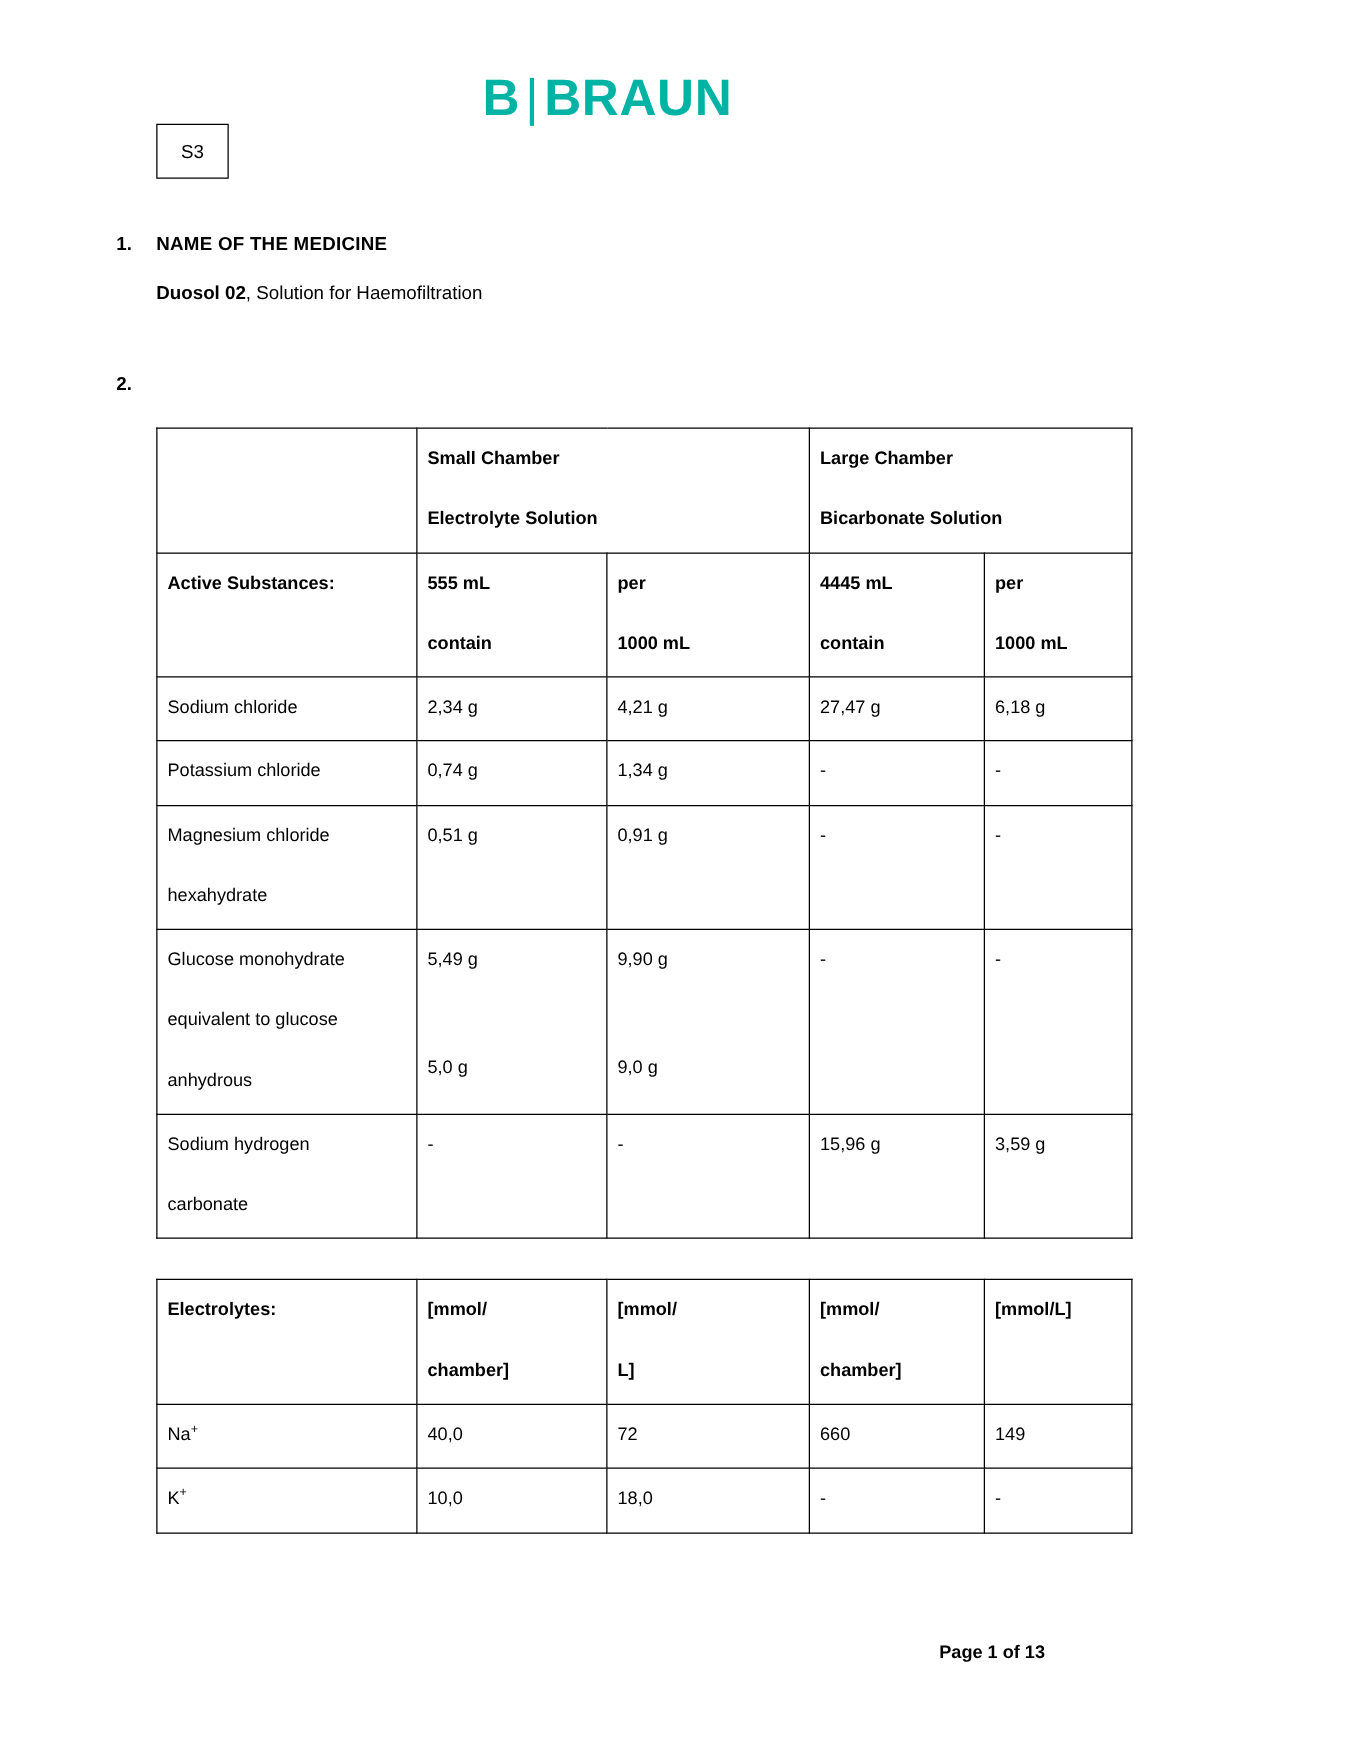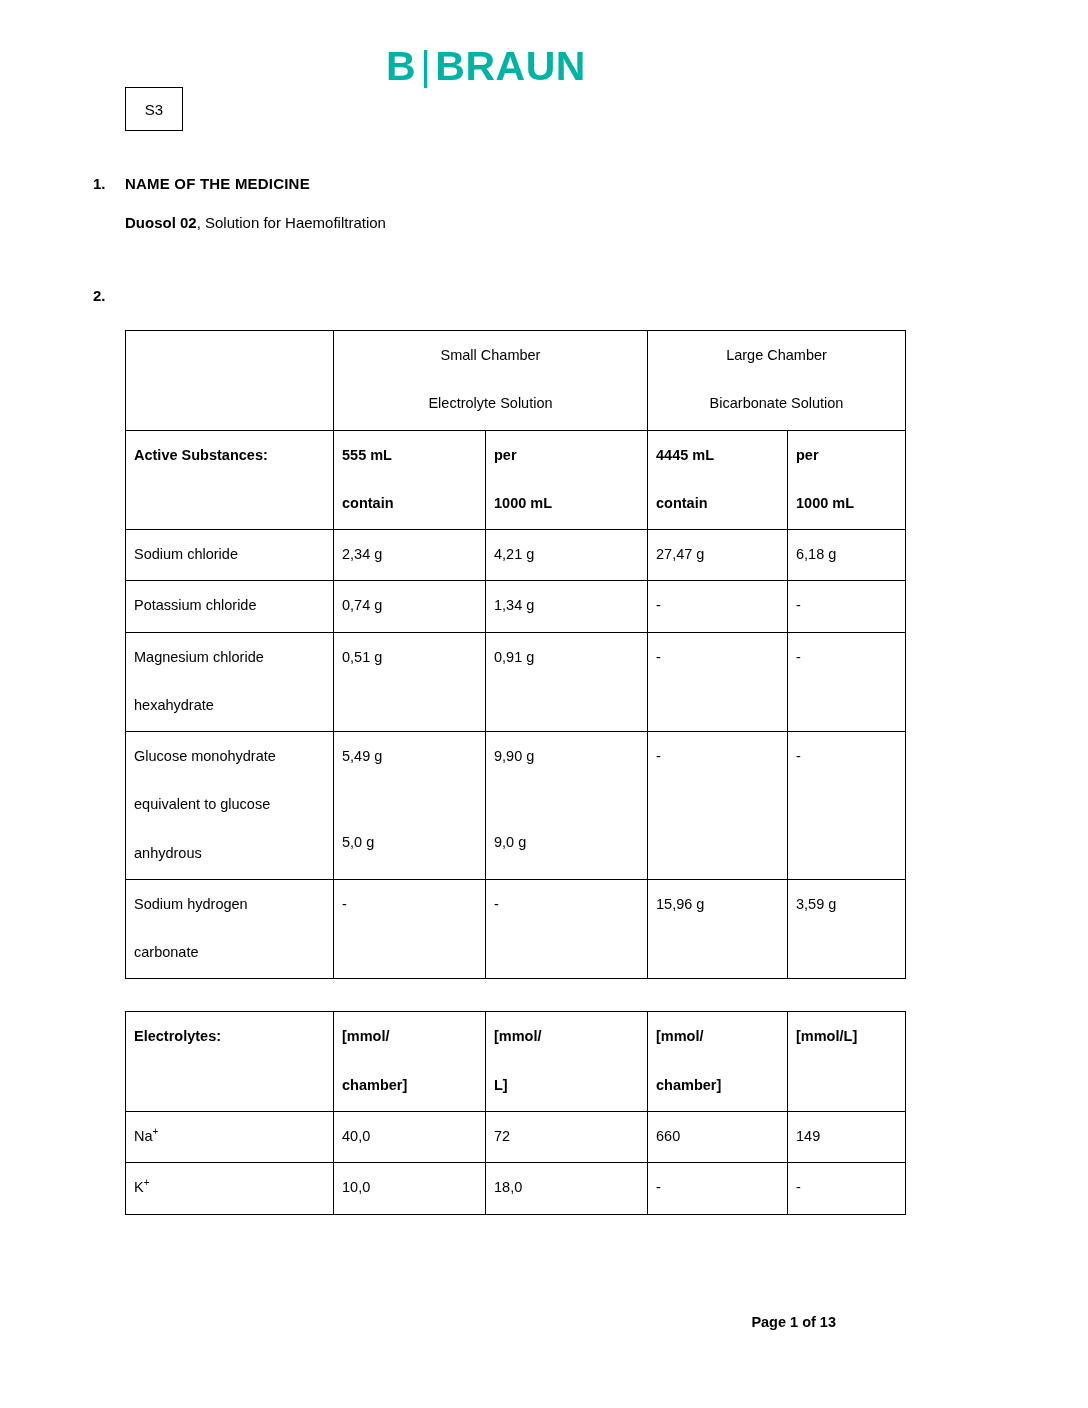--- a/index.html
+++ b/index.html
@@ -12,21 +12,21 @@
     height: 1408px;
     font-family: "Liberation Sans", sans-serif;
     color: #000000;
     position: relative;
   }
   .page {
     width: 972px;
     height: 1408px;
     position: relative;
     box-sizing: border-box;
-    padding: 0;
+    padding: 12px;
   }
 
   
   .logo-wrap {
     width: 100%;
     text-align: center;
     padding-top: 46px;
   }
   .logo {
     display: inline-block;
@@ -118,22 +118,21 @@
   }
   .c1 { width: 208px; }
   .c2 { width: 152px; }
   .c3 { width: 162px; }
   .c4 { width: 140px; }
   .c5 { width: 118px; }
 
   td.ctr { }
   td.b { font-weight: bold; }
   .hdr-cell {
-    text-align: center;
-    font-weight: normal;
+    font-weight: bold;
     padding-top: 14px;
   }
   .hdr-cell .l2 { display: block; margin-top: 20px; }
   .two-line .l2 { display: block; margin-top: 20px; }
 
   table.doc2 {
     margin-top: 32px;
   }
 
   .footer {

